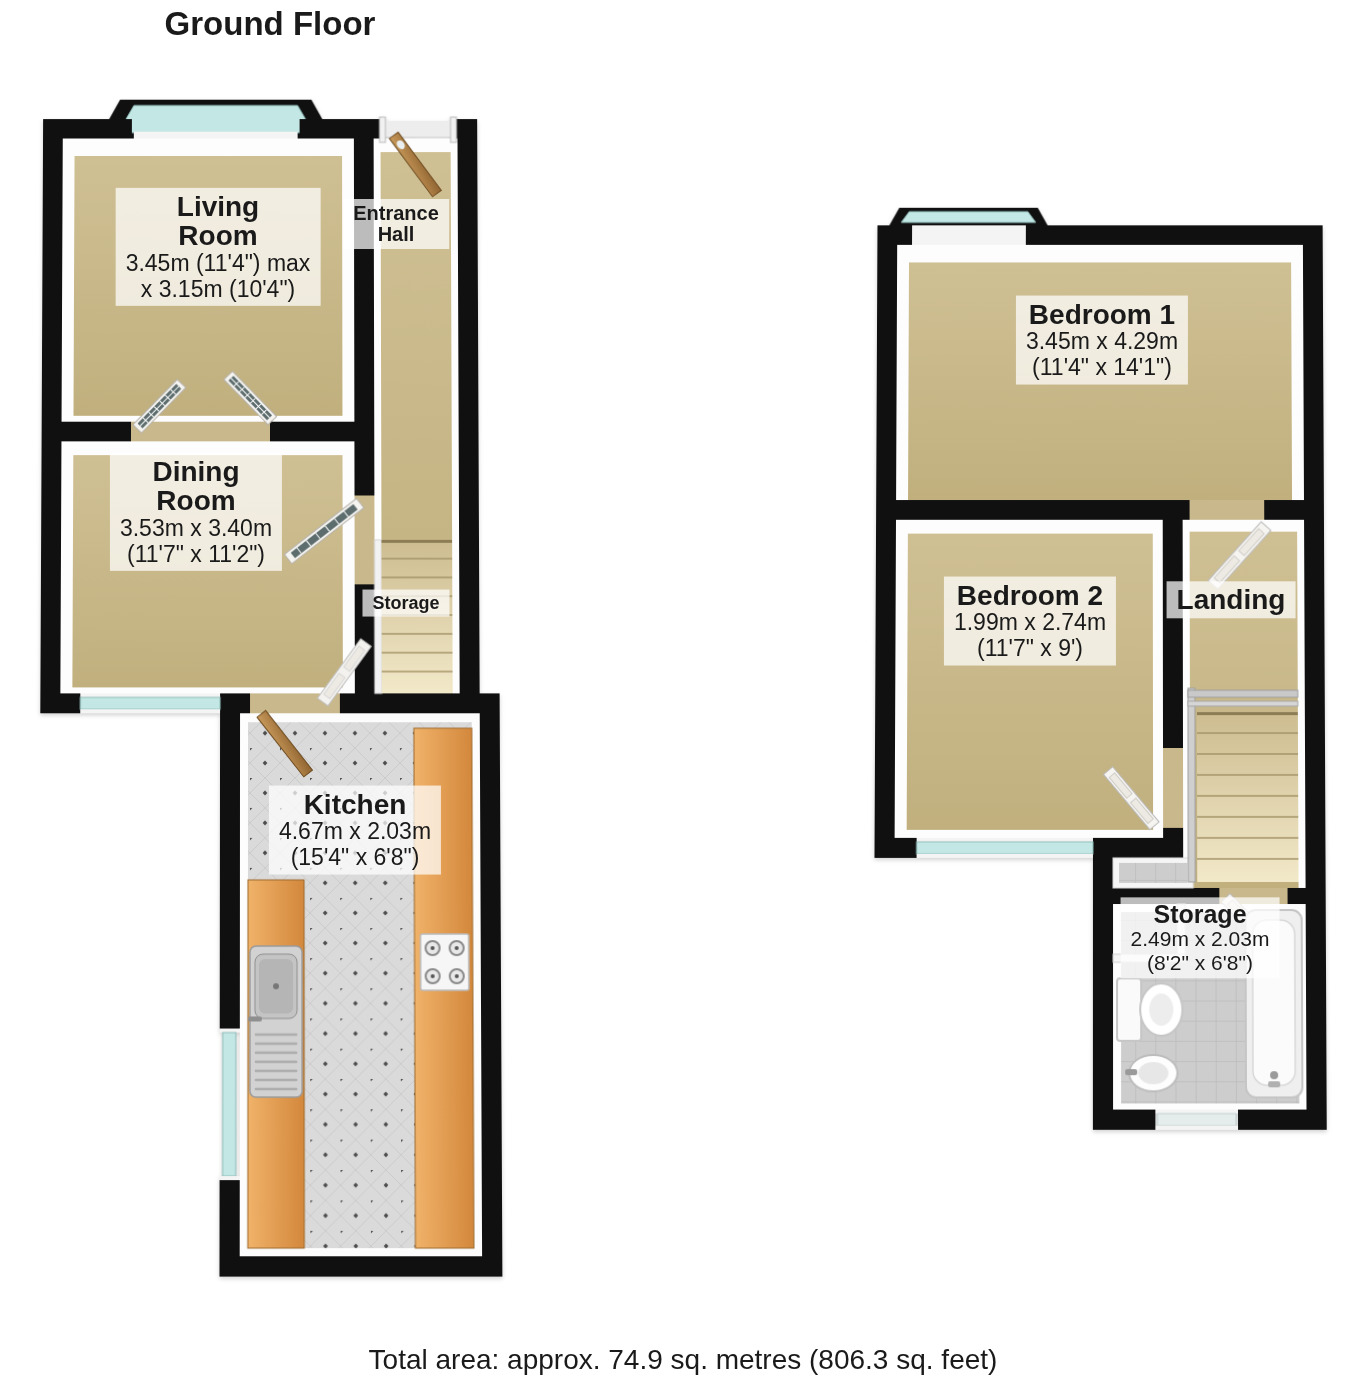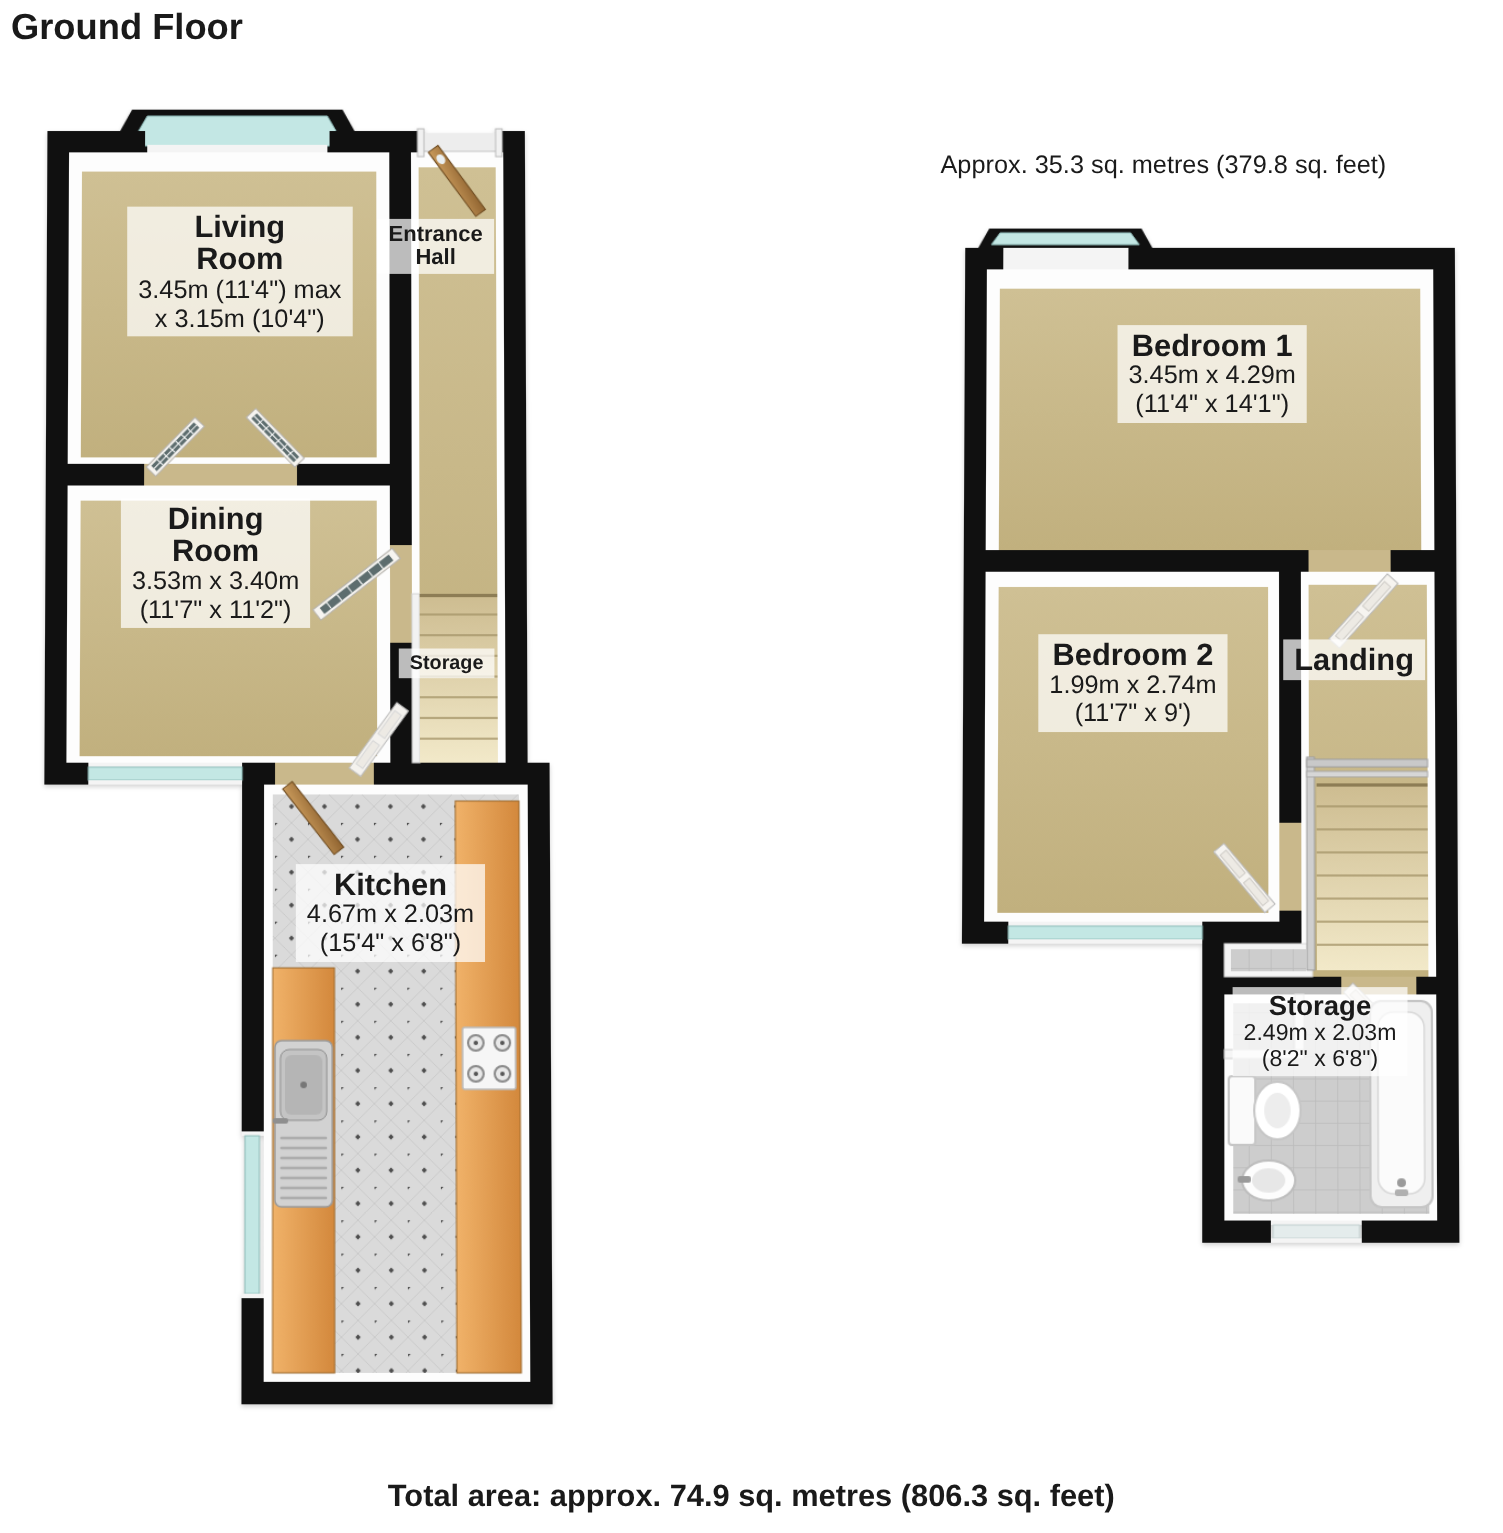--- a/index.html
+++ b/index.html
@@ -1,42 +1,41 @@
 <!DOCTYPE html>
 <html><head>
 <meta charset="utf-8">
 <style>
   html,body{margin:0;padding:0;background:#ffffff;}
   body{width:1366px;height:1394px;position:relative;overflow:hidden;
        font-family:"Liberation Sans", sans-serif;color:#1a1a1a;}
-  .floor-header{position:absolute;}
+  .floor-header{position:absolute;text-align:center;}
   .floor-title{font-size:33px;font-weight:bold;line-height:1.1;}
   .floor-subtitle{font-size:23px;margin-top:4px;}
   .plan-wrap{position:absolute;}
   .plan-tilt{transform:perspective(3800px) rotateX(4.5deg);transform-origin:50% 58%;}
   .plan-tilt svg{filter:drop-shadow(0 2px 2px rgba(0,0,0,0.18));display:block;}
   .room-label{position:absolute;transform:translate(-50%,-50%);
       background:rgba(255,255,255,0.72);padding:4px 10px;text-align:center;z-index:5;}
   .room-name{font-size:28px;font-weight:bold;line-height:1.05;white-space:pre-line;}
   .room-dims{font-size:23px;line-height:1.12;}
   .label-md .room-name{font-size:25px;}
   .label-md .room-dims{font-size:21px;}
   .label-sm .room-name{font-size:20px;}
   .label-xs .room-name{font-size:18px;padding:0;}
-  .footer{position:absolute;left:0;top:1344px;width:1366px;text-align:center;font-size:28px;font-weight:bold;}
+  .footer{position:absolute;left:0;top:1344px;width:1366px;text-align:center;font-size:28px;}
 </style>
 </head>
 <body>
 
 <div class="floor-header" style="left:10px;top:6px;width:520px;">
   <div class="floor-title">Ground Floor</div>
 </div>
 
 <div class="floor-header" style="left:855px;top:132px;width:500px;">
-  <div class="floor-subtitle">Approx. 35.3 sq. metres (379.8 sq. feet)</div>
 </div>
 
 <div class="plan-wrap" style="left:10px;top:88px;width:520px;height:1185px;">
  <div class="plan-tilt">
  <svg width="520" height="1185" viewBox="0 0 520 1185">
   <defs>
     <linearGradient id="gWood" x1="0" y1="0" x2="1" y2="1">
       <stop offset="0" stop-color="#c99a5b"></stop>
             <stop offset="1" stop-color="#8f6330"></stop>
     </linearGradient>

